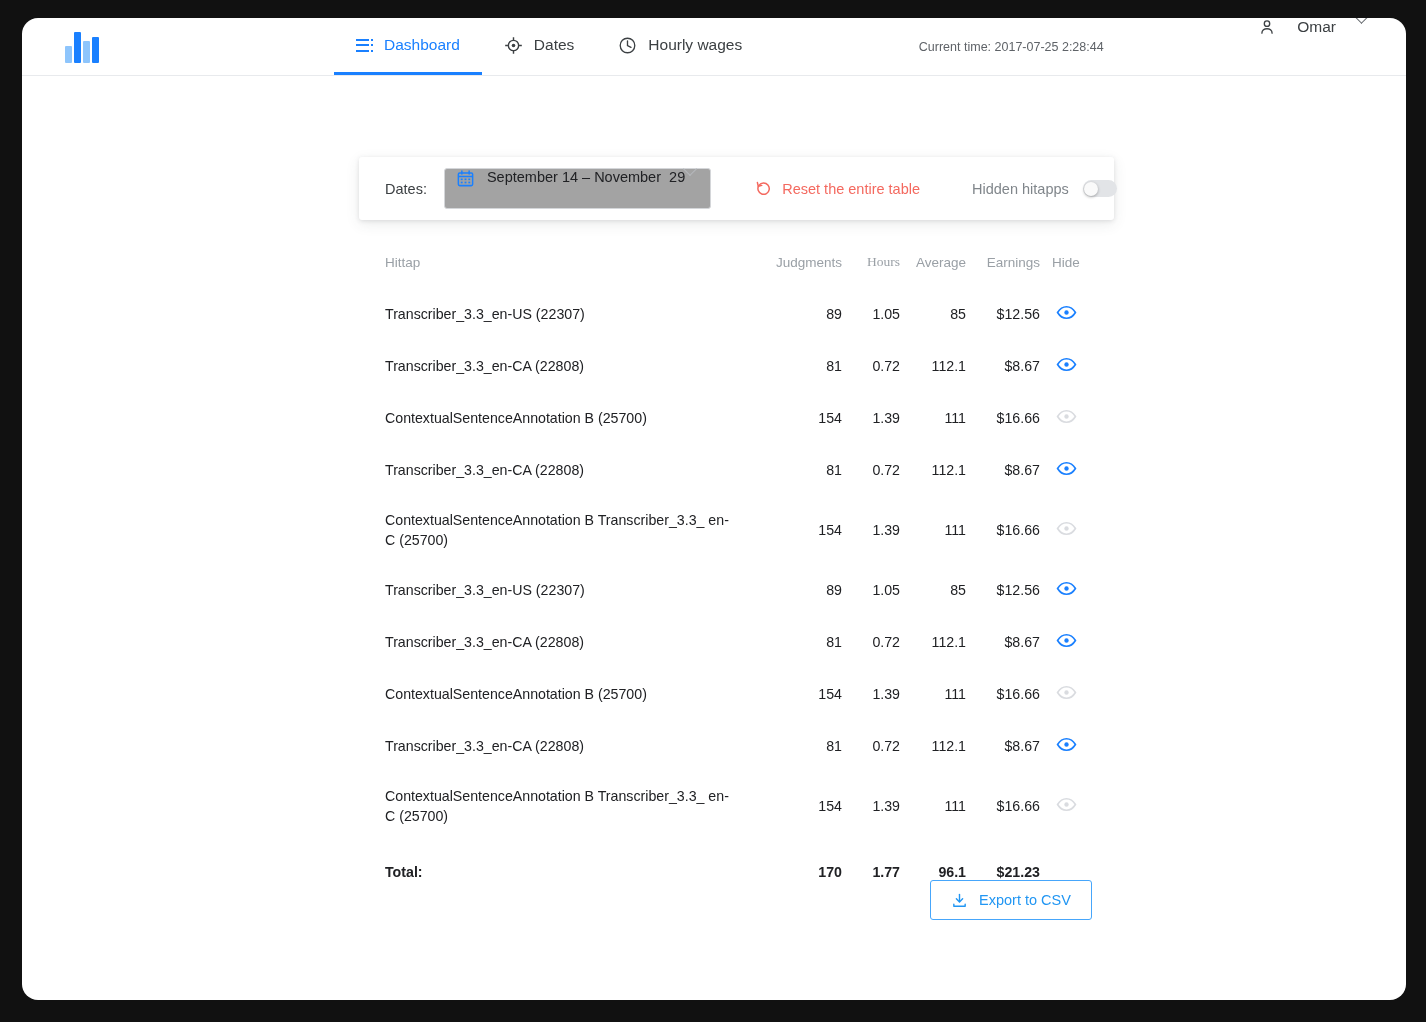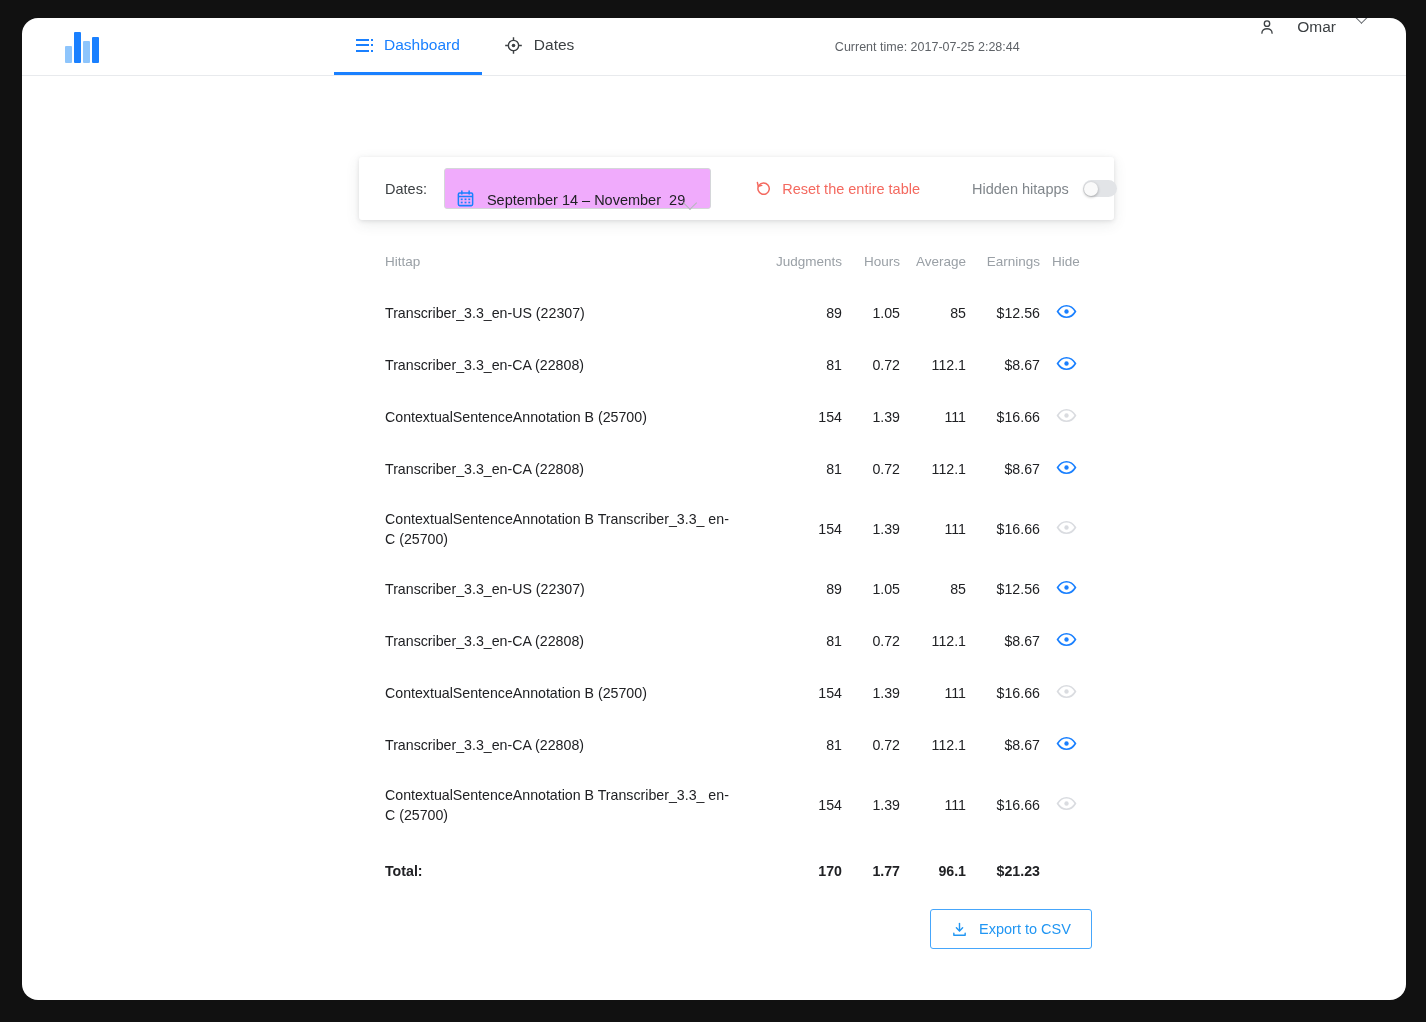--- a/index.html
+++ b/index.html
@@ -130,24 +130,24 @@
     font-size: 14.5px;
     color: #3c4043;
   }
   .date-select {
     margin-left: 17px;
     width: 277px;
     height: 41px;
     border: 1px solid #d4d6d9;
     border-radius: 3px;
     display: flex;
-    align-items: flex-end;
+    align-items: flex-start;
     padding: 0 11px;
     cursor: pointer;
-    background: #f0abfc;
+    background: #a3a3a3;
   }
   .date-text {
     margin-left: 12px;
     font-size: 14.5px;
     color: #202124;
     white-space: pre;
     flex: 1;
   }
   .sel-chev {
     width: 10px; height: 10px;
@@ -206,21 +206,21 @@
     font-size: 13.5px;
     color: #9aa0a6;
     padding-bottom: 18px;
     text-align: right;
     white-space: nowrap;
   }
   thead th.c-name { text-align: left; }
   thead th.c-hide { text-align: center; width: 52px; }
 
   th.c-judg { width: 86px; }
-  th.c-hours { width: 58px; }
+  th.c-hours { width: 58px; font-family: Liberation Serif, serif; }
   th.c-avg { width: 66px; }
   th.c-earn { width: 74px; }
 
   tbody td {
     font-size: 14.2px;
     color: #202124;
     padding: 14px 0;
     text-align: right;
     vertical-align: middle;
     white-space: nowrap;
@@ -234,21 +234,21 @@
   tbody td.c-hide { text-align: center; }
   tbody tr.total td { font-weight: bold; padding-top: 22px; }
   tbody tr.total td.c-name { font-weight: bold; }
 
   .eye { cursor: pointer; display: inline-block; line-height: 0; }
 
   
   .export-wrap {
     position: absolute;
     left: 363px;
-    top: 891px;
+    top: 862px;
     width: 707px;
     display: flex;
     justify-content: flex-end;
   }
   .export-btn {
     width: 162px;
     height: 40px;
     border: 1px solid #46a6fb;
     border-radius: 3px;
     background: #fff;
@@ -299,20 +299,29 @@
             <circle cx="12" cy="12" r="2.3" fill="#3c4043" stroke="none"></circle>
             <line x1="12" y1="1.5" x2="12" y2="5"></line>
             <line x1="12" y1="19" x2="12" y2="22.5"></line>
             <line x1="1.5" y1="12" x2="5" y2="12"></line>
             <line x1="19" y1="12" x2="22.5" y2="12"></line>
           </svg>
         </span>
         <span>Dates</span>
       </div>
 
+      <div class="nav-item">
+        <span>
+          <svg class="ico-svg" width="19" height="19" viewBox="0 0 24 24" fill="none" stroke="#3c4043" stroke-width="1.7">
+            <circle cx="12" cy="12" r="9.2"></circle>
+            <polyline points="12,6.3 12,12.2 16.4,14.4" stroke-linecap="round"></polyline>
+          </svg>
+        </span>
+        <span>Hourly wages</span>
+      </div>
     </nav>
 
     <div class="current-time">Current time: 2017-07-25 2:28:44</div>
 
     <div class="user-box">
       <span>
         <svg class="ico-svg" width="18" height="18" viewBox="0 0 24 24" fill="none" stroke="#3c4043" stroke-width="1.8">
           <circle cx="12" cy="7.5" r="3.6"></circle>
           <path d="M5.2 20.2c0-3.7 3.1-5.9 6.8-5.9s6.8 2.2 6.8 5.9" stroke-linecap="round"></path>
         </svg>

